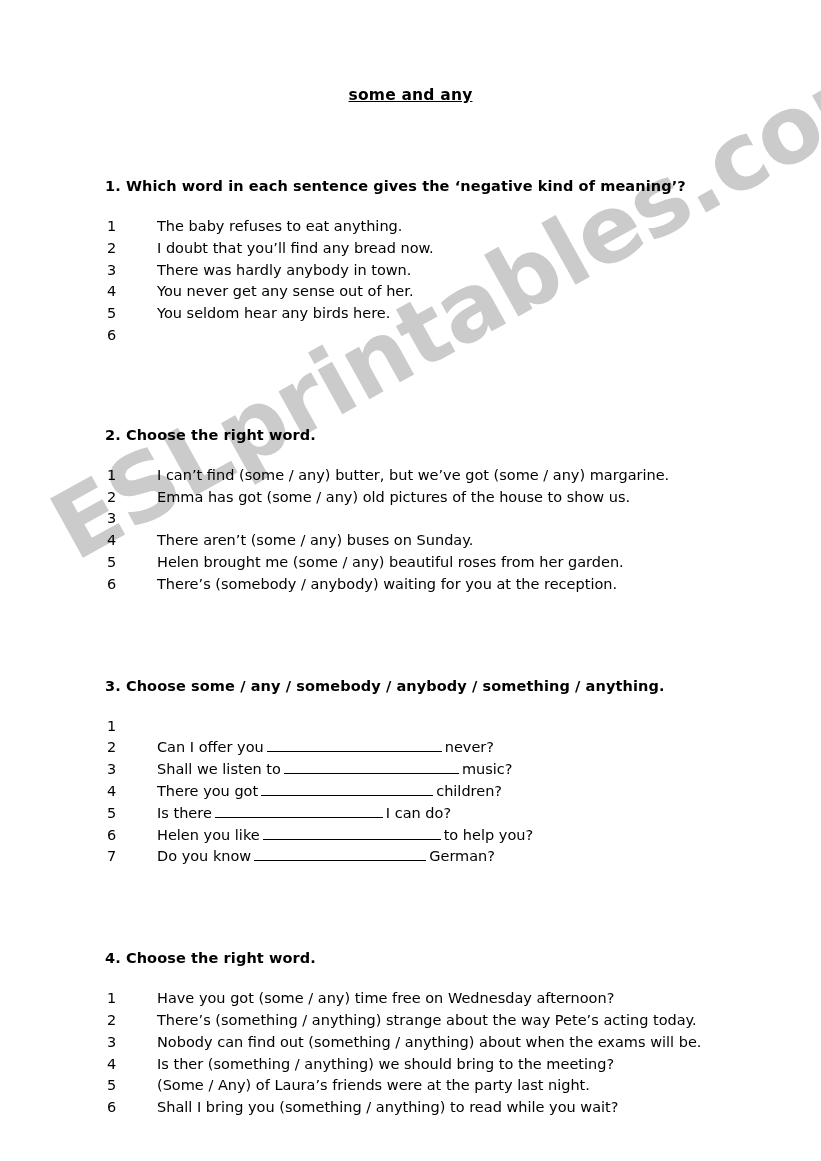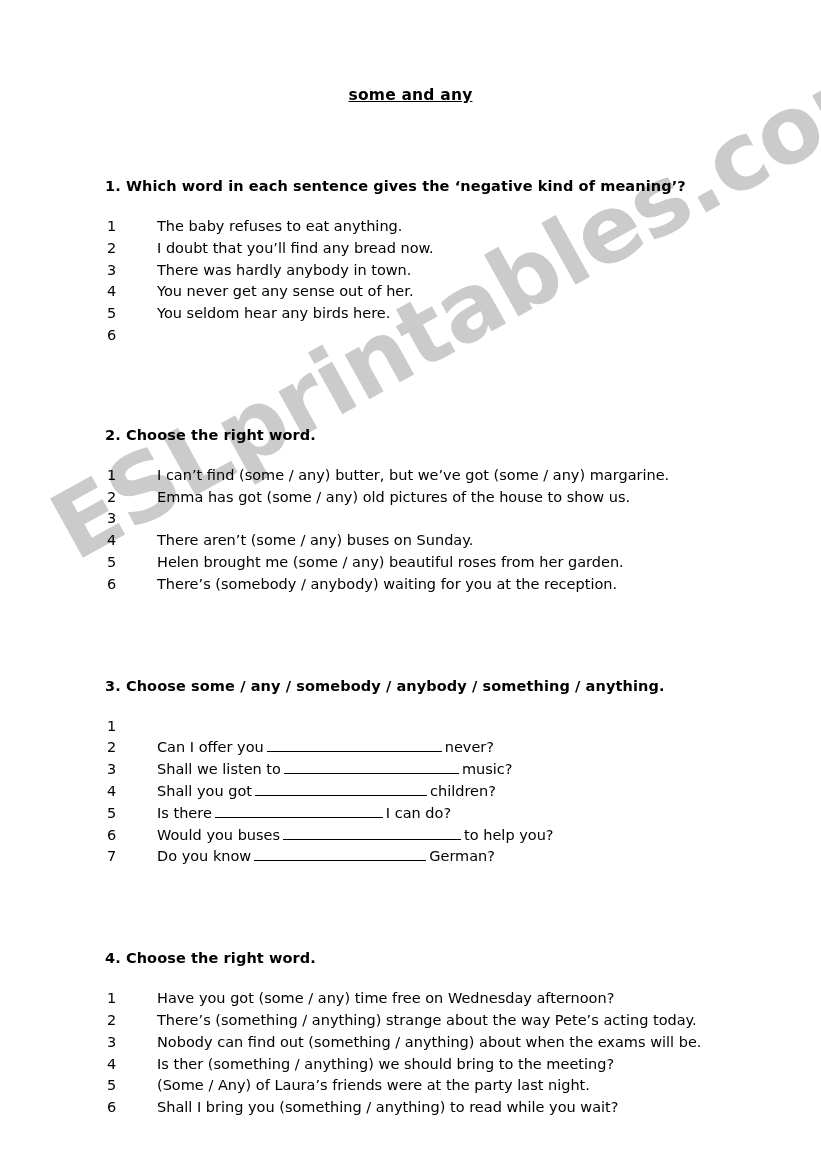--- a/index.html
+++ b/index.html
@@ -184,33 +184,33 @@
         </li>
         <li class="item">
           <span class="item-num">3</span>
           <span class="item-text">
             <span>Shall we listen to</span><span class="blank" style="width: 175px;"></span><span>music?</span>
           </span>
         </li>
         <li class="item">
           <span class="item-num">4</span>
           <span class="item-text">
-            <span>Shall you got</span><span class="blank" style="width: 172px;"></span><span>children?</span>
+            <span>There you got</span><span class="blank" style="width: 172px;"></span><span>children?</span>
           </span>
         </li>
         <li class="item">
           <span class="item-num">5</span>
           <span class="item-text">
             <span>Is there</span><span class="blank" style="width: 168px;"></span><span>I can do?</span>
           </span>
         </li>
         <li class="item">
           <span class="item-num">6</span>
           <span class="item-text">
-            <span>Would you buses</span><span class="blank" style="width: 178px;"></span><span>to help you?</span>
+            <span>Helen you like</span><span class="blank" style="width: 178px;"></span><span>to help you?</span>
           </span>
         </li>
         <li class="item">
           <span class="item-num">7</span>
           <span class="item-text">
             <span>Do you know</span><span class="blank" style="width: 172px;"></span><span>German?</span>
           </span>
         </li>
       </ul>
     </div>

